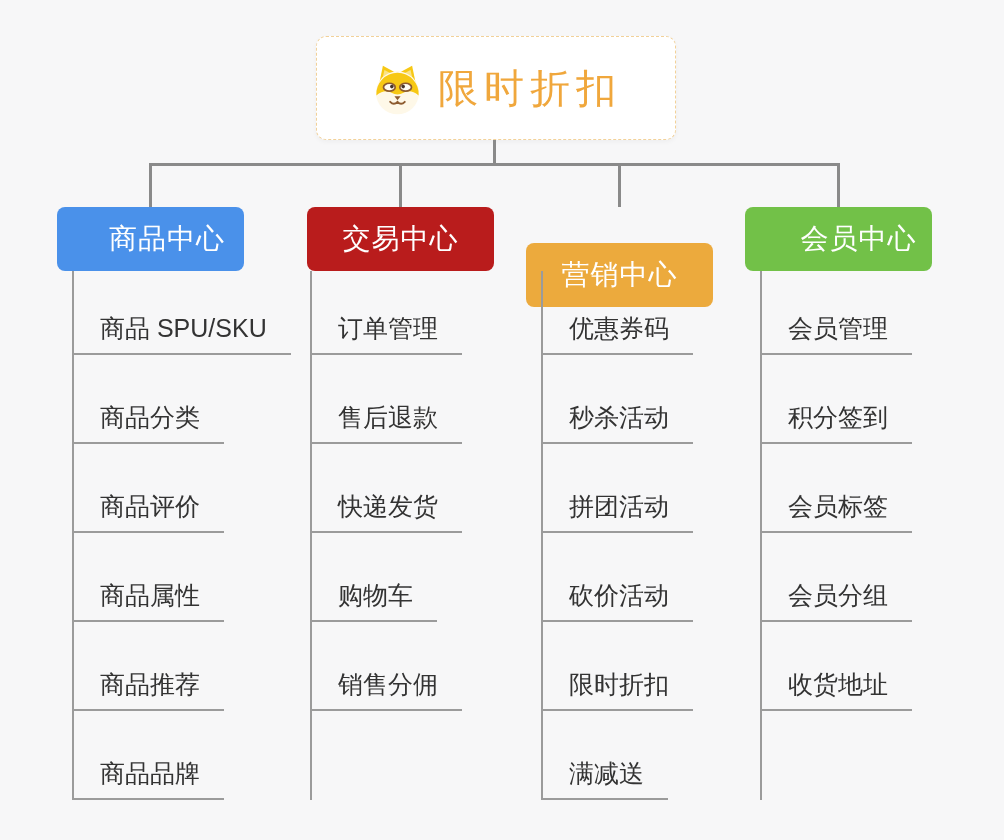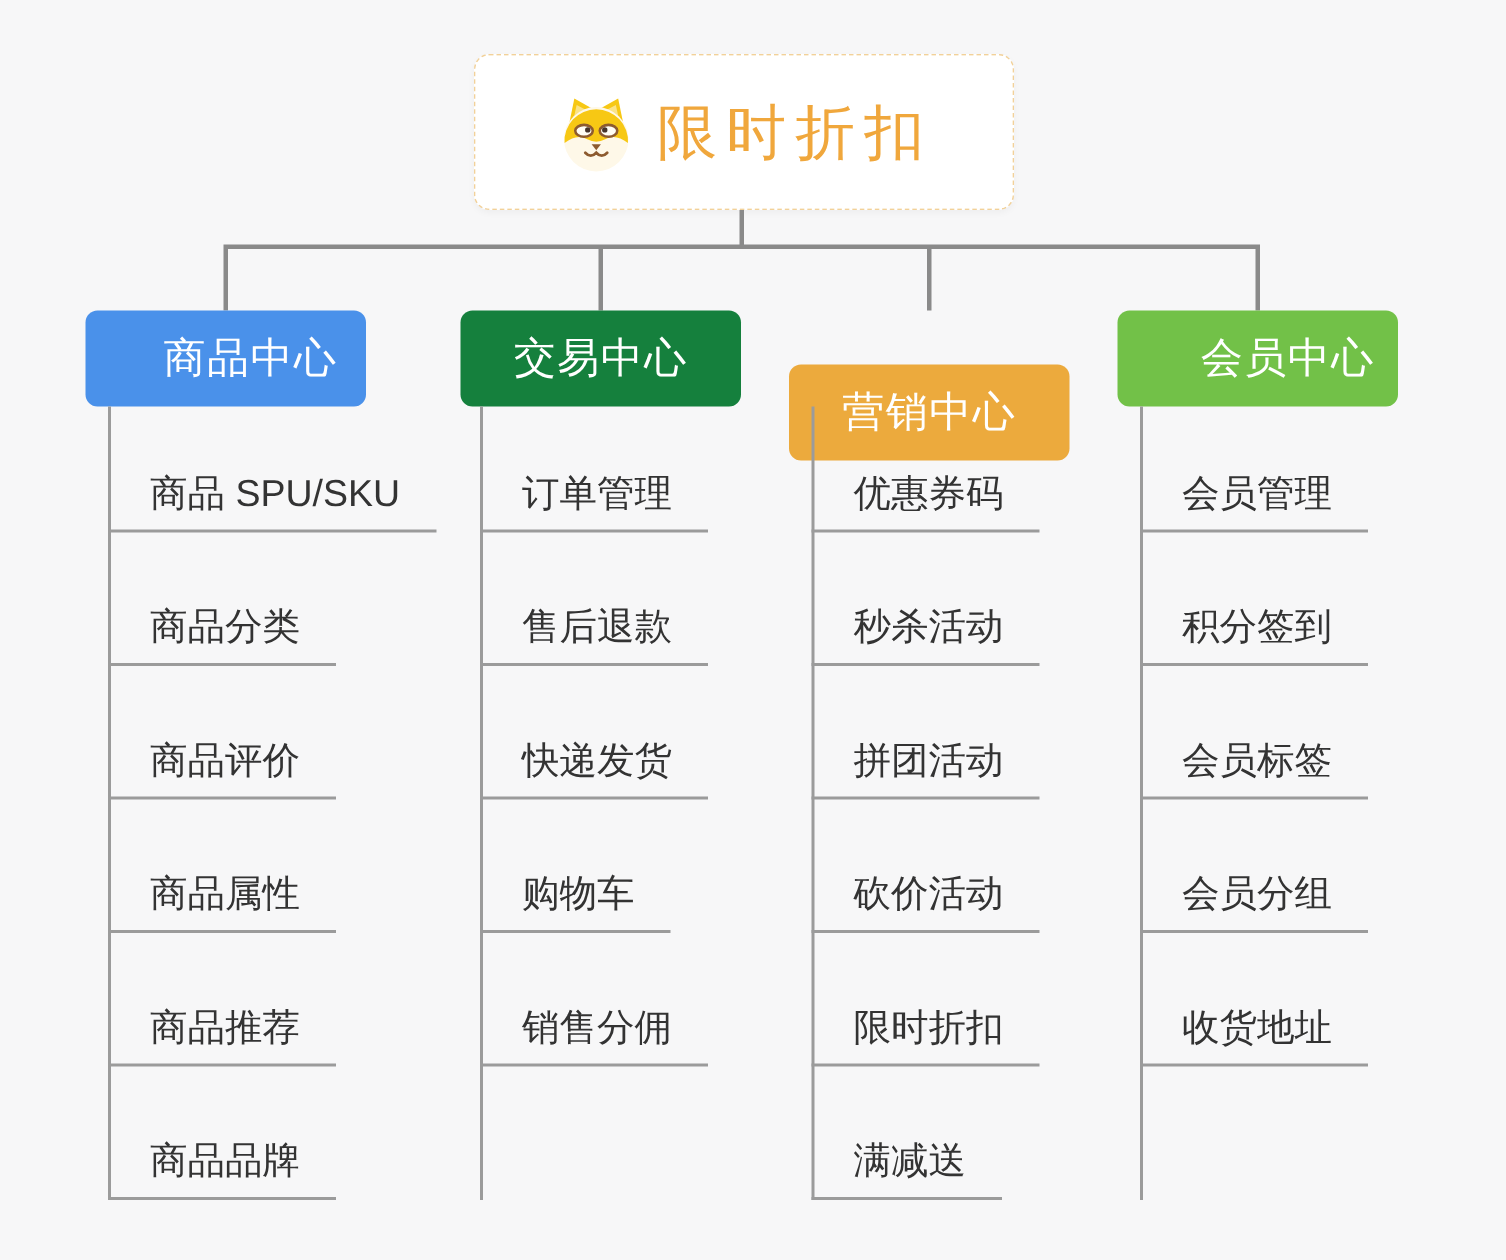--- a/index.html
+++ b/index.html
@@ -50,21 +50,21 @@
     color: #FFFFFF; font-size: 28px; letter-spacing: 1px; white-space: nowrap;
   }
   .b0 { left: 57px; } .b1 { left: 307px; } .b2 { left: 526px; } .b3 { left: 745px; padding-left: 40px; }
 
   
   .items {
     position: absolute; top: 271px;
     height: 529px;
     border-left: 2px solid #9B9B9B;
   }
-  .i0 { left: 72px; } .i1 { left: 320px; } .i2 { left: 541px; } .i3 { left: 760px; }
+  .i0 { left: 72px; } .i1 { left: 310px; } .i2 { left: 541px; } .i3 { left: 760px; }
   .row { height: 89px; display: flex; align-items: flex-end; }
   .row:first-child { height: 84px; }
   .leaf {
     margin-left: -2px;
     width: max-content;
     border-bottom: 2px solid #9B9B9B;
     padding: 0 24px 8px 28px;
     font-size: 25px;
     color: #333333;
     white-space: nowrap;
@@ -117,21 +117,21 @@
         <div class="leaf">商品属性</div>
       </div>
     <div class="row">
         <div class="leaf">商品推荐</div>
       </div>
     <div class="row">
         <div class="leaf">商品品牌</div>
       </div>
   </div>
 
-  <div class="branch-box b1" style="background: #15803d;">
+  <div class="branch-box b1" style="background: #b91c1c;">
     <span>交易中心</span>
   </div>
   <div class="items i1">
     <div class="row">
         <div class="leaf">订单管理</div>
       </div>
     <div class="row">
         <div class="leaf">售后退款</div>
       </div>
     <div class="row">

